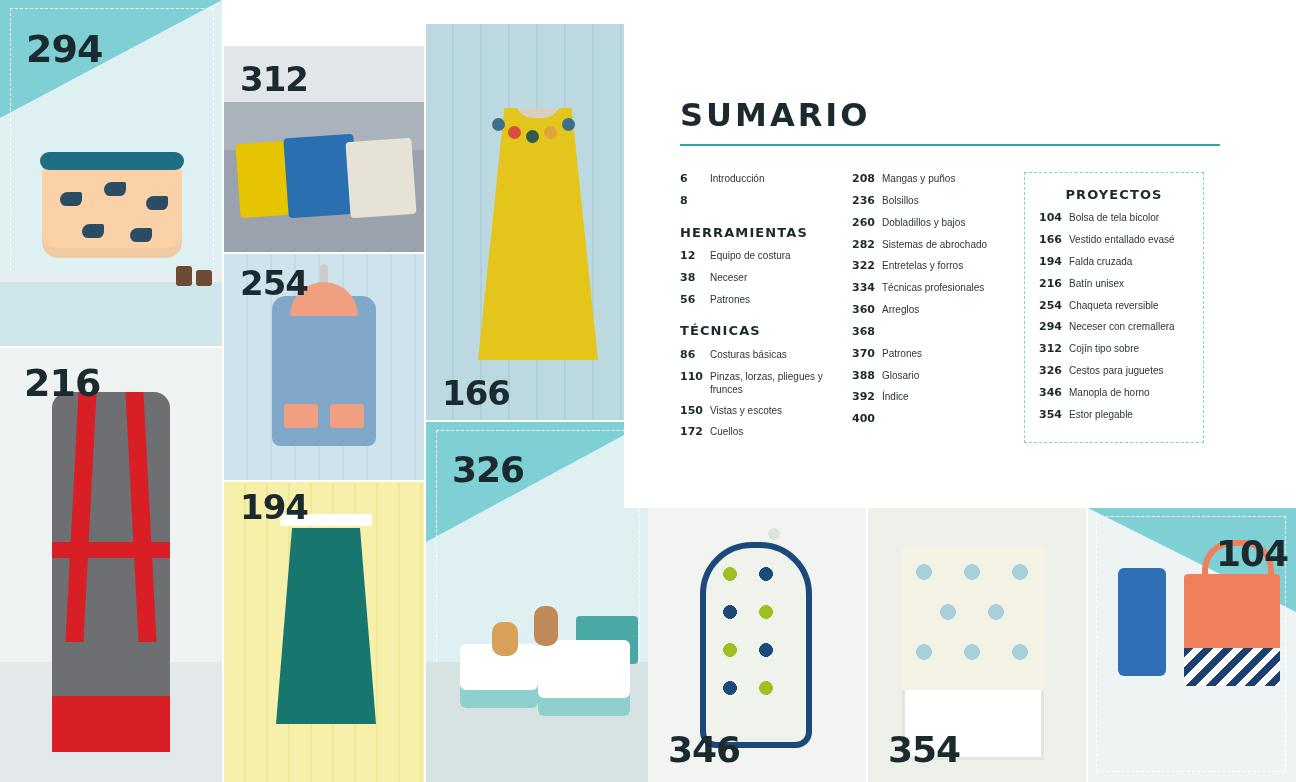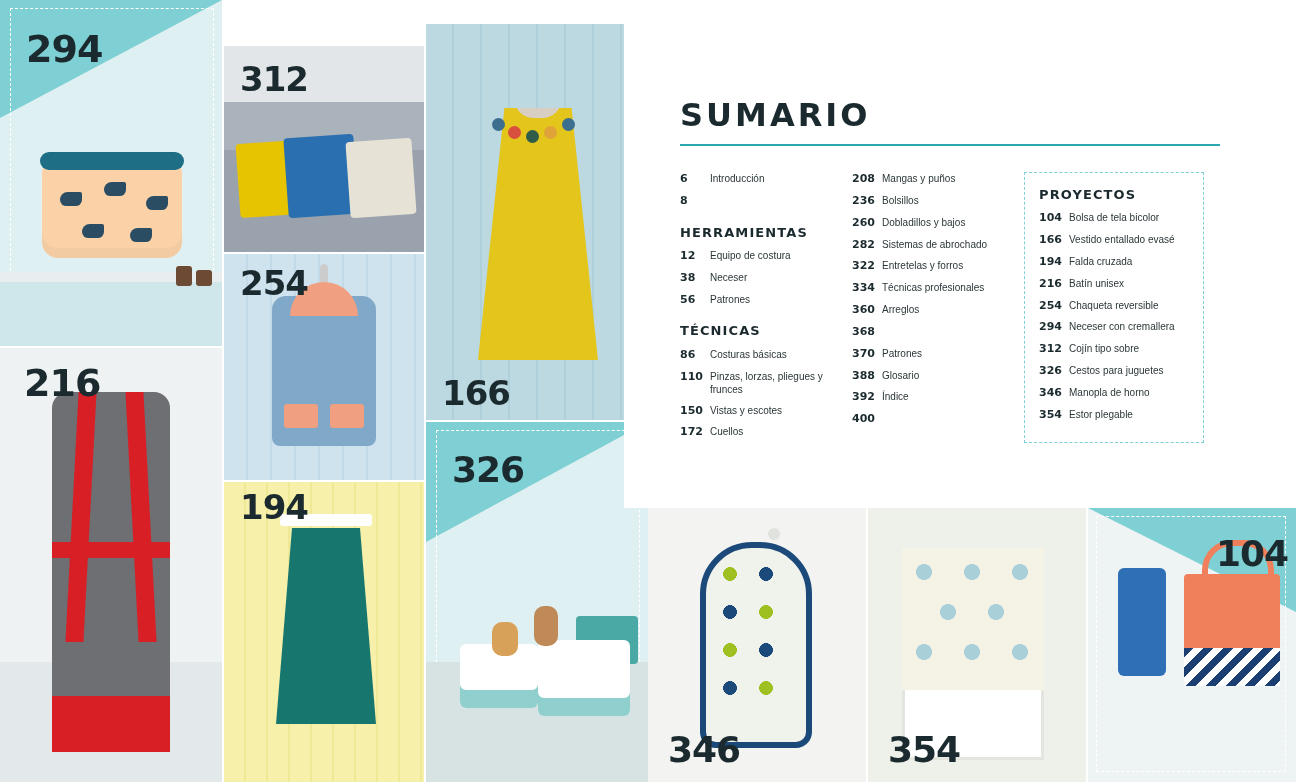--- a/index.html
+++ b/index.html
@@ -172,21 +172,21 @@
     font-family:"DejaVu Sans", sans-serif;
     font-size:11px;font-weight:700;color:#1b2a2e;line-height:1.35;
   }
   .lbl{
     font-size:10px;color:#2b3638;line-height:1.35;
   }
   .projects{
     border:1px dashed #7fd0d4;padding:14px 14px 12px 14px;box-sizing:border-box;
     width:180px;
   }
-  .projects .sec-title{margin-top:0;}
+  .projects .sec-title{margin-top:0;text-align:center;}
 </style>
 </head>
 <body>
 
 <div class="page">
 
   <div class="left">
 
     <div class="tile t294">
       <div class="corner"></div>

